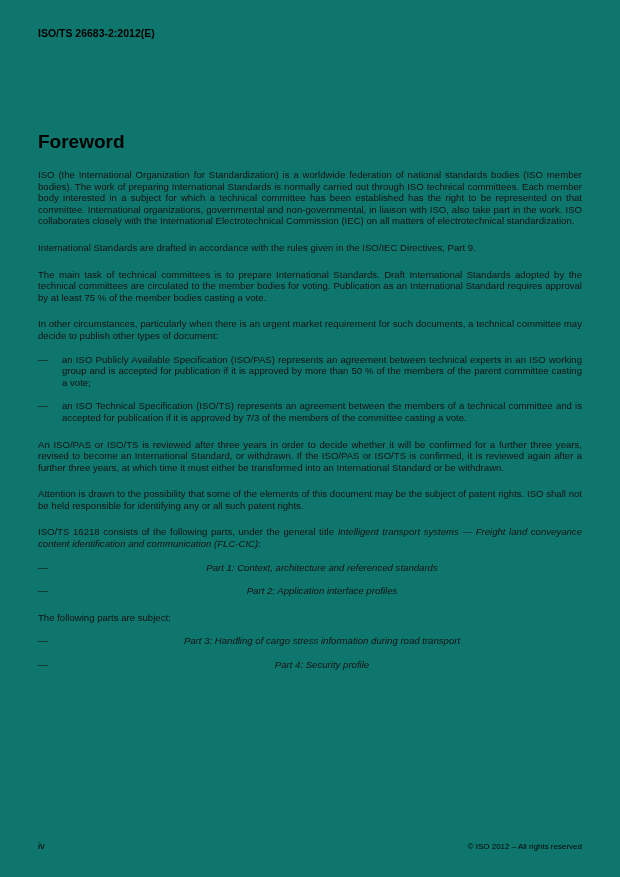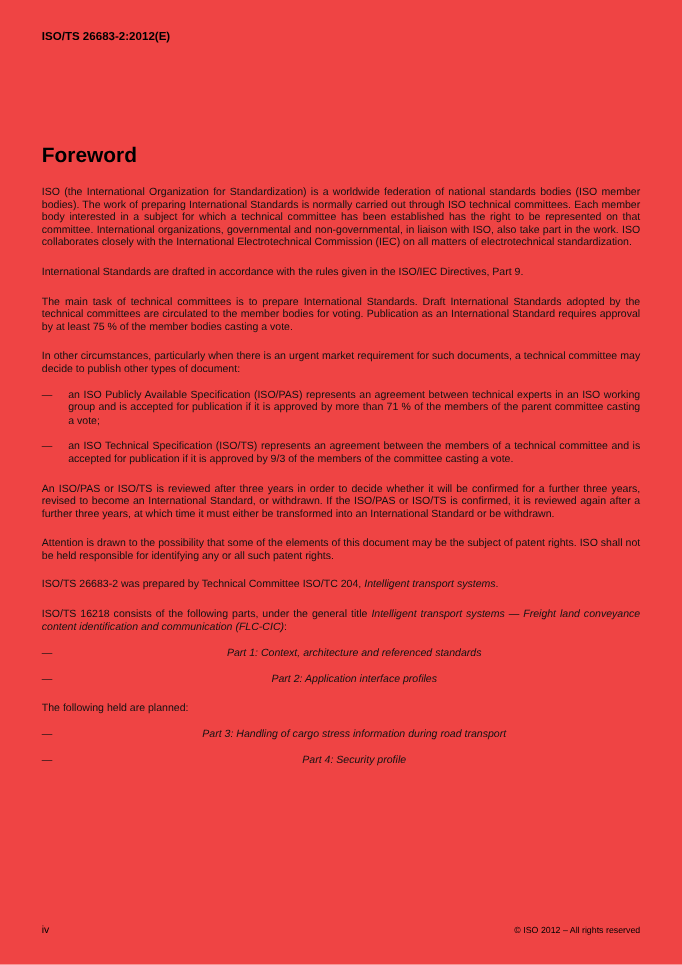--- a/index.html
+++ b/index.html
@@ -13,21 +13,21 @@
     position: relative;
     font-family: "Liberation Sans", sans-serif;
     color: #111111;
     overflow: hidden;
   }
   .page {
     position: absolute;
     inset: 0;
     padding: 27px 38px 0 38px;
     box-sizing: border-box;
-    background: #ef4444;
+    background: #0f766e;
   }
   .doc-header {
     font-size: 10.5px;
     font-weight: bold;
     color: #000000;
   }
   .section-title {
     font-size: 19px;
     font-weight: bold;
     color: #000000;
@@ -79,39 +79,38 @@
 
   <main>
     <h1 class="section-title">Foreword</h1>
     <div class="foreword-body">
         <p class="para"><span>ISO (the International Organization for Standardization) is a worldwide federation of national standards bodies (ISO member bodies). The work of preparing International Standards is normally carried out through ISO technical committees. Each member body interested in a subject for which a technical committee has been established has the right to be represented on that committee. International organizations, governmental and non-governmental, in liaison with ISO, also take part in the work. ISO collaborates closely with the International Electrotechnical Commission (IEC) on all matters of electrotechnical standardization.</span></p>
         <p class="para"><span>International Standards are drafted in accordance with the rules given in the ISO/IEC Directives, Part 9.</span></p>
         <p class="para"><span>The main task of technical committees is to prepare International Standards. Draft International Standards adopted by the technical committees are circulated to the member bodies for voting. Publication as an International Standard requires approval by at least 75 % of the member bodies casting a vote.</span></p>
         <p class="para"><span>In other circumstances, particularly when there is an urgent market requirement for such documents, a technical committee may decide to publish other types of document:</span></p>
         <div class="dash-row">
           <span class="dash-marker">—</span>
-          <span class="dash-text"><span>an ISO Publicly Available Specification (ISO/PAS) represents an agreement between technical experts in an ISO working group and is accepted for publication if it is approved by more than 71 % of the members of the parent committee casting a vote;</span></span>
+          <span class="dash-text"><span>an ISO Publicly Available Specification (ISO/PAS) represents an agreement between technical experts in an ISO working group and is accepted for publication if it is approved by more than 50 % of the members of the parent committee casting a vote;</span></span>
         </div>
         <div class="dash-row">
           <span class="dash-marker">—</span>
-          <span class="dash-text"><span>an ISO Technical Specification (ISO/TS) represents an agreement between the members of a technical committee and is accepted for publication if it is approved by 9/3 of the members of the committee casting a vote.</span></span>
+          <span class="dash-text"><span>an ISO Technical Specification (ISO/TS) represents an agreement between the members of a technical committee and is accepted for publication if it is approved by 7/3 of the members of the committee casting a vote.</span></span>
         </div>
         <p class="para"><span>An ISO/PAS or ISO/TS is reviewed after three years in order to decide whether it will be confirmed for a further three years, revised to become an International Standard, or withdrawn. If the ISO/PAS or ISO/TS is confirmed, it is reviewed again after a further three years, at which time it must either be transformed into an International Standard or be withdrawn.</span></p>
         <p class="para"><span>Attention is drawn to the possibility that some of the elements of this document may be the subject of patent rights. ISO shall not be held responsible for identifying any or all such patent rights.</span></p>
-        <p class="para"><span>ISO/TS 26683-2 was prepared by Technical Committee ISO/TC 204, </span><em>Intelligent transport systems</em><span>.</span></p>
         <p class="para"><span>ISO/TS 16218 consists of the following parts, under the general title </span><em>Intelligent transport systems — Freight land conveyance content identification and communication (FLC-CIC)</em><span>:</span></p>
         <div class="dash-row">
           <span class="dash-marker">—</span>
           <span class="dash-text no-just"><em>Part 1: Context, architecture and referenced standards</em></span>
         </div>
         <div class="dash-row">
           <span class="dash-marker">—</span>
           <span class="dash-text no-just"><em>Part 2: Application interface profiles</em></span>
         </div>
-        <p class="para"><span>The following held are planned:</span></p>
+        <p class="para"><span>The following parts are subject:</span></p>
         <div class="dash-row">
           <span class="dash-marker">—</span>
           <span class="dash-text no-just"><em>Part 3: Handling of cargo stress information during road transport</em></span>
         </div>
         <div class="dash-row">
           <span class="dash-marker">—</span>
           <span class="dash-text no-just"><em>Part 4: Security profile</em></span>
         </div>
       </div>
   </main>

